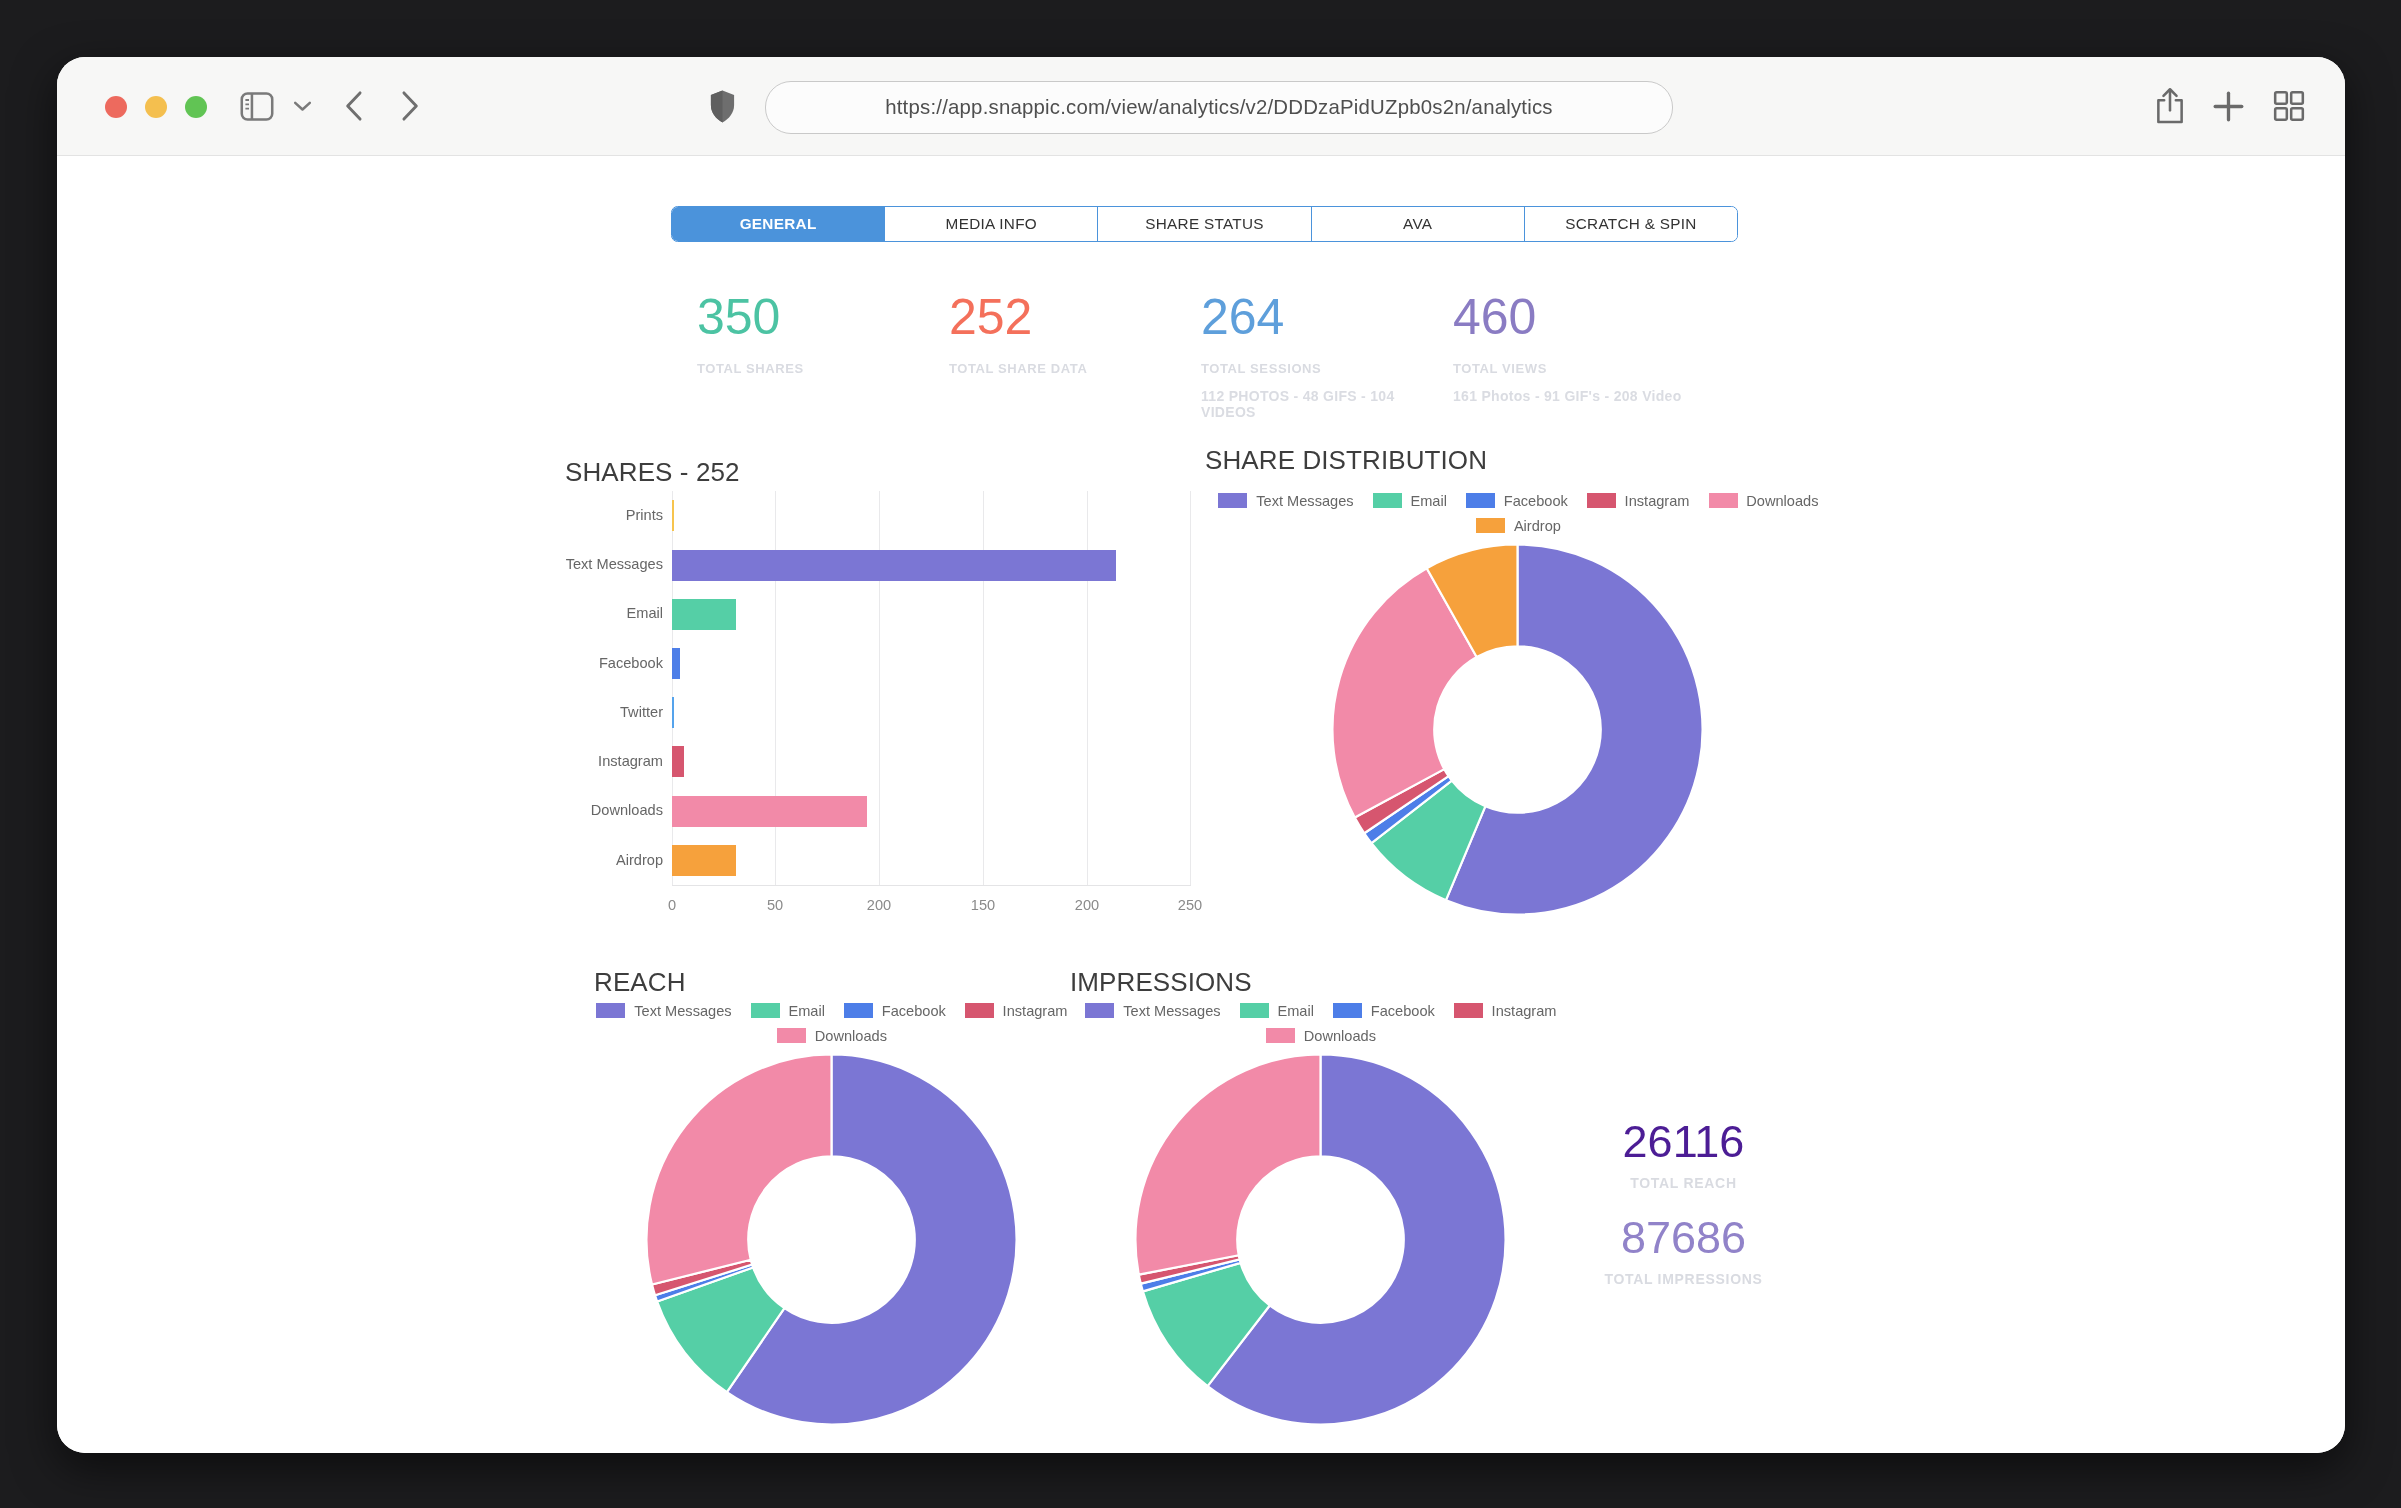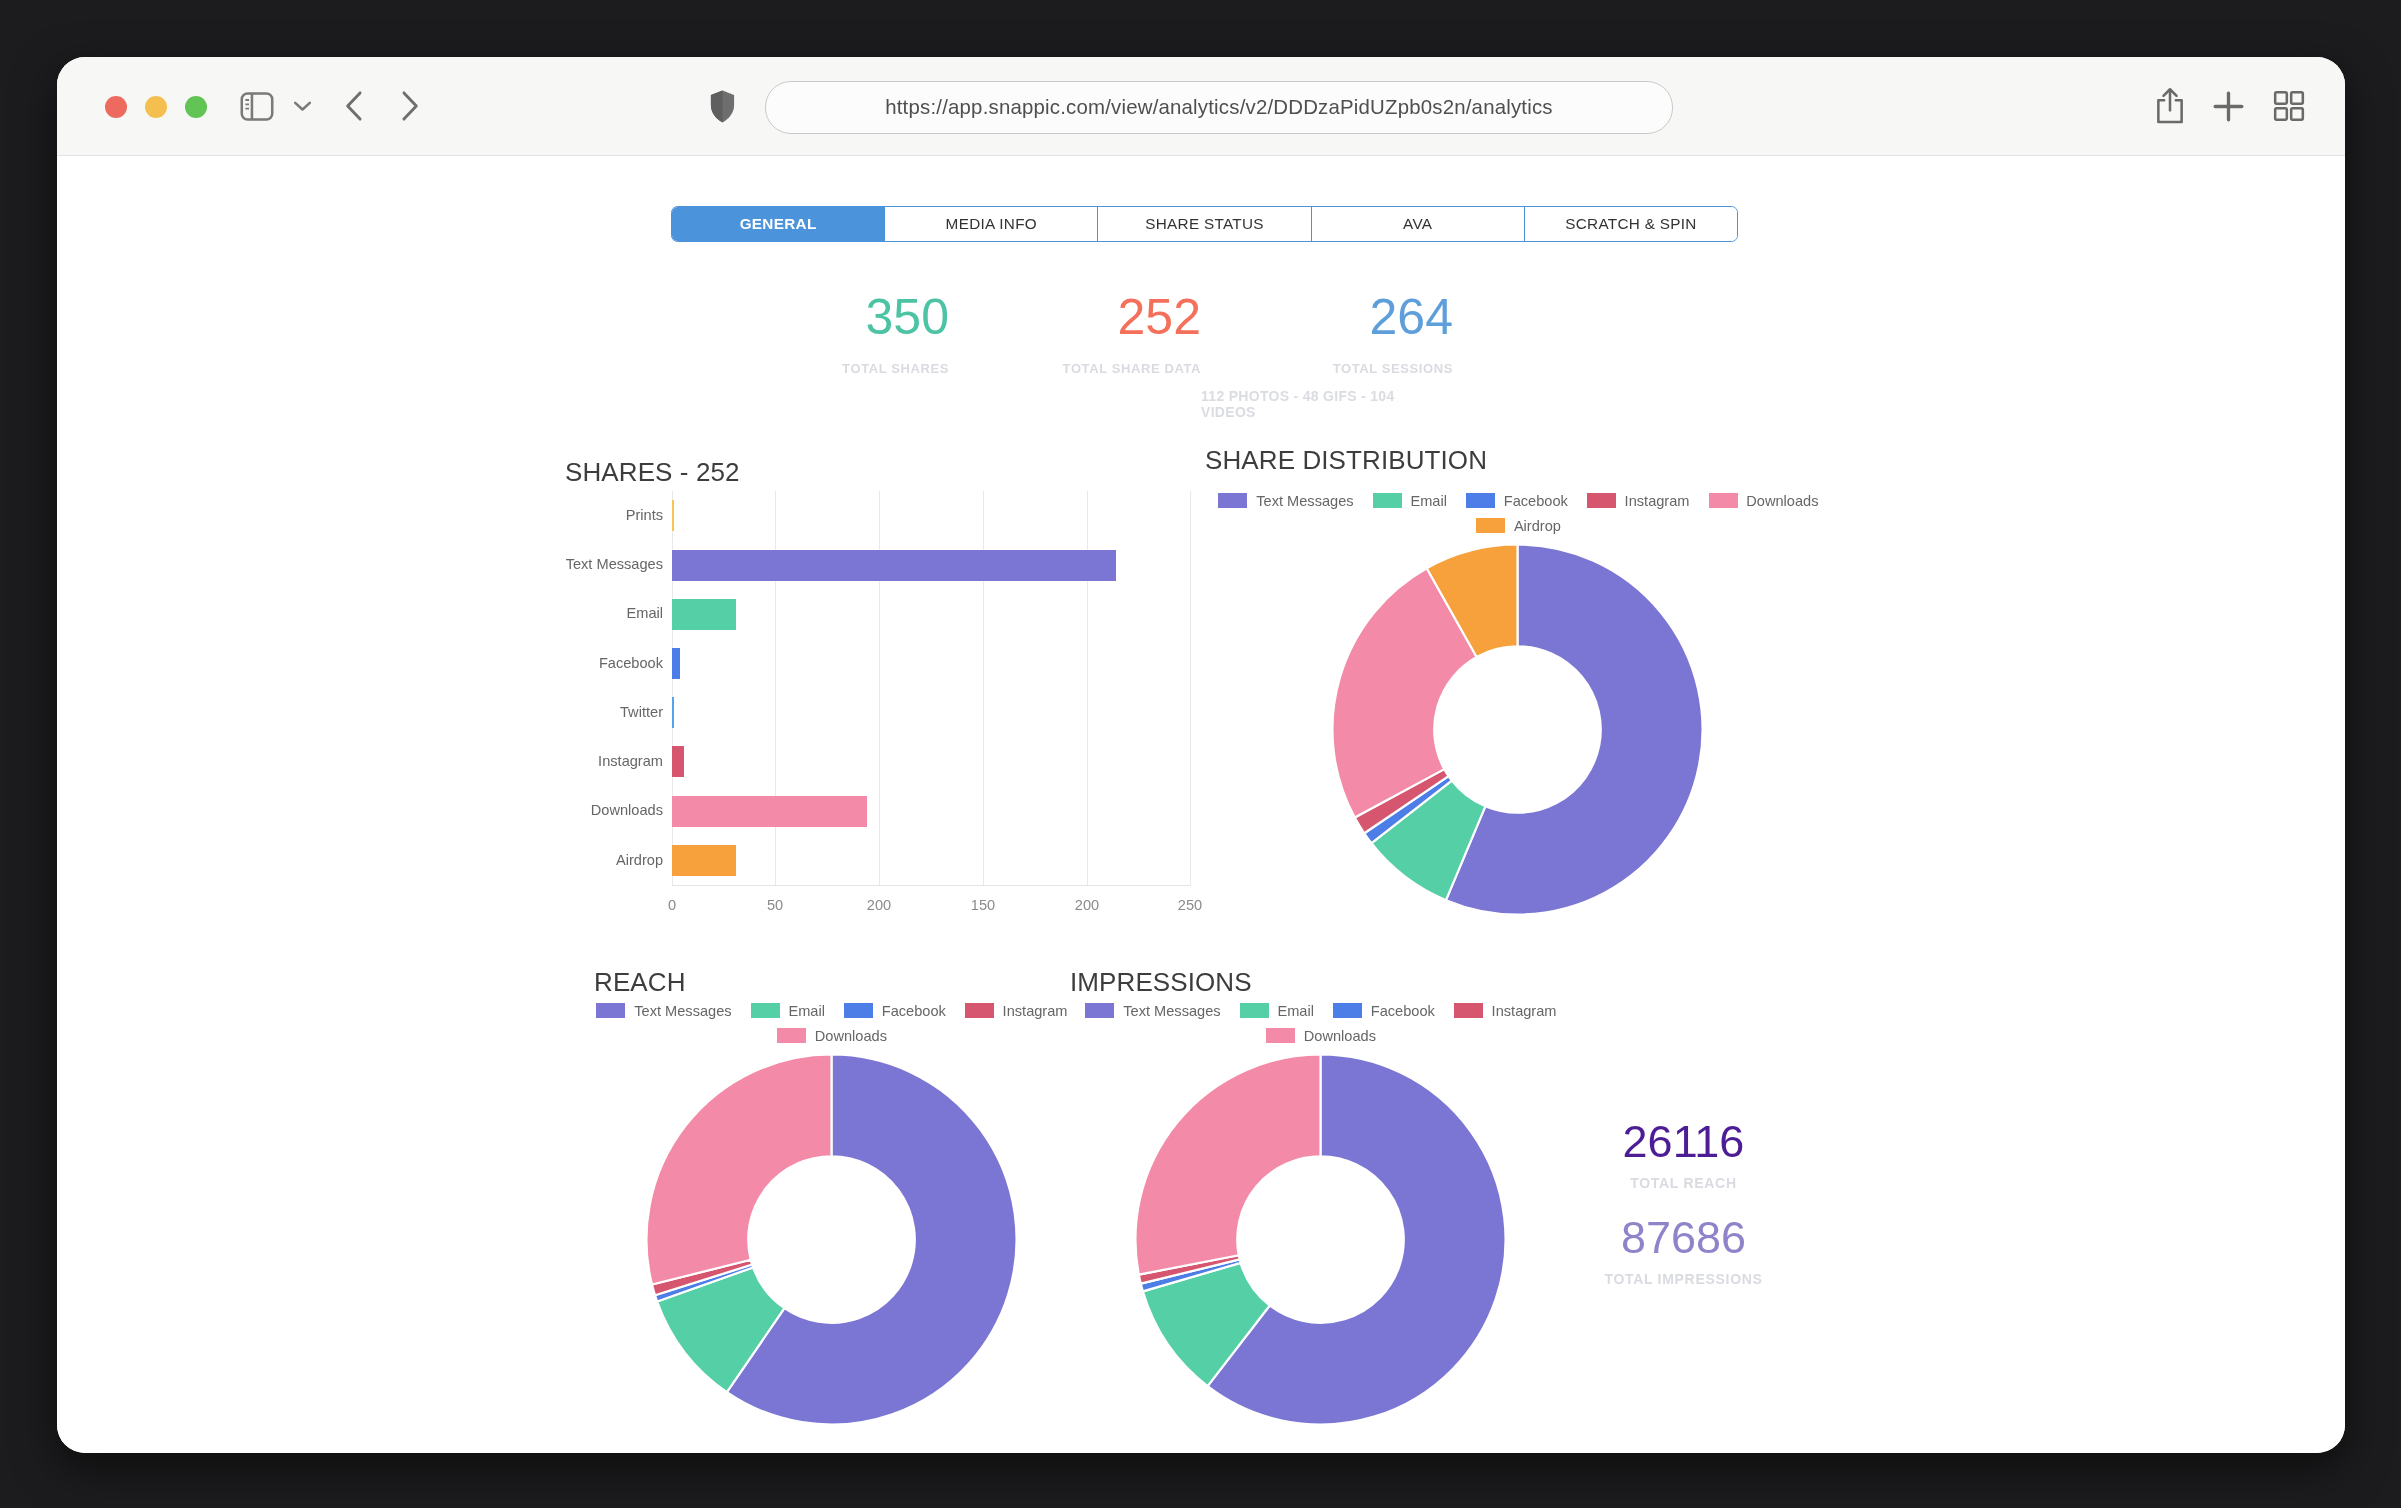--- a/index.html
+++ b/index.html
@@ -21,21 +21,21 @@
   .content{position:absolute;left:0;top:99px;width:100%;height:1297px;background:#fff;padding-left:44px;}
   
   .tabbar{position:absolute;left:614px;top:50px;width:1065px;height:34px;display:flex;
     border:0.7px solid #4B93DB;border-radius:6.6px;overflow:hidden;background:#fff;}
   .tab{flex:1 1 0;display:flex;align-items:center;justify-content:center;font-size:15.3px;
     color:#333;letter-spacing:0.3px;border-right:0.7px solid #4B93DB;cursor:pointer;background:#fff;}
   .tab:last-child{border-right:none;}
   .tab.active{background:#4B93DB;color:#fff;font-weight:bold;}
   
   .stats{position:absolute;left:640px;top:136px;width:1007px;display:flex;}
-  .stat{flex:0 0 252px;display:flex;flex-direction:column;align-items:flex-end;}
+  .stat{flex:0 0 252px;display:flex;flex-direction:column;align-items:flex-start;}
   .stat .num{font-size:50px;line-height:1;font-weight:500;}
   .stat .lbl{margin-top:19px;font-size:13px;font-weight:bold;letter-spacing:0.6px;color:#D9DBE1;}
   .stat .sub{margin-top:12.4px;font-size:14px;font-weight:bold;letter-spacing:0.3px;color:#DADCE2;}
   
   .ctitle{position:absolute;font-size:26px;color:#3D3D3D;letter-spacing:0.1px;}
   
   .legend{position:absolute;display:flex;flex-wrap:wrap;justify-content:center;
     column-gap:19px;row-gap:7.3px;}
   .litem{display:flex;align-items:center;height:17.5px;}
   .lswatch{width:29px;height:15.3px;margin-right:8.8px;display:inline-block;}
@@ -140,20 +140,25 @@
           <div class="lbl">TOTAL SHARES</div>
         </div>
         <div class="stat">
           <div class="num" style="color: rgb(244, 112, 91);">252</div>
           <div class="lbl">TOTAL SHARE DATA</div>
         </div>
         <div class="stat">
           <div class="num" style="color: rgb(94, 159, 219);">264</div>
           <div class="lbl">TOTAL SESSIONS</div>
           <div class="sub">112 PHOTOS - 48 GIFS - 104 VIDEOS</div>
+        </div>
+        <div class="stat">
+          <div class="num" style="color: rgb(138, 124, 195);">460</div>
+          <div class="lbl">TOTAL VIEWS</div>
+          <div class="sub">161 Photos - 91 GIF's - 208 Video</div>
         </div>
       </div>
 
     <div class="ctitle" style="left:508px;top:301px;">SHARES - 252</div>
     <div class="barchart" id="barchart">
         <div class="bc-grid" style="left: 117px; top: 0px; height: 394px;"></div>
         <div class="bc-tick" style="left: 117px; top: 406px;">0</div>
         <div class="bc-grid" style="left: 220px; top: 0px; height: 394px;"></div>
         <div class="bc-tick" style="left: 220px; top: 406px;">50</div>
         <div class="bc-grid" style="left: 324px; top: 0px; height: 394px;"></div>

